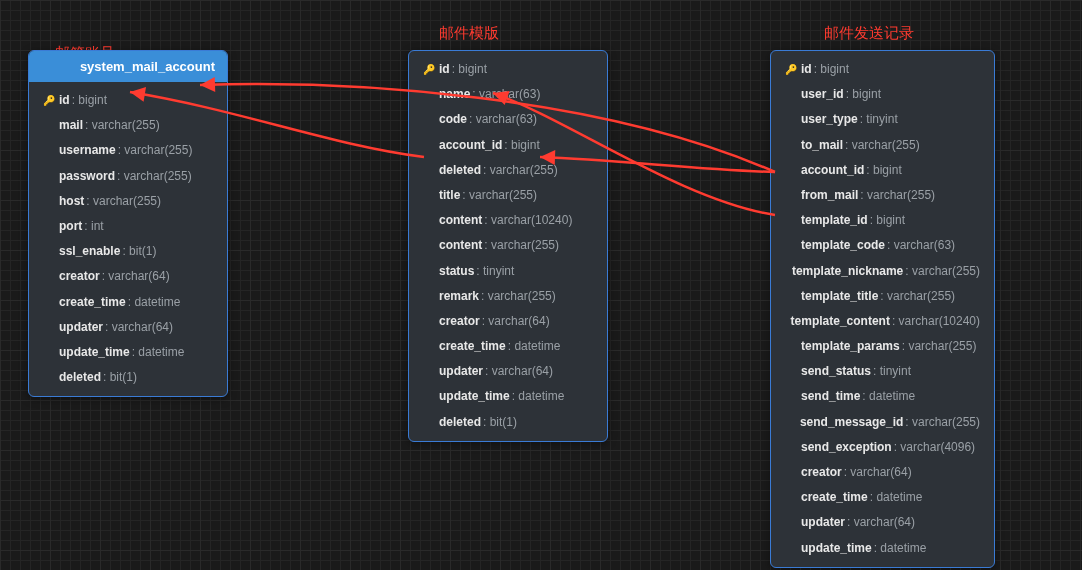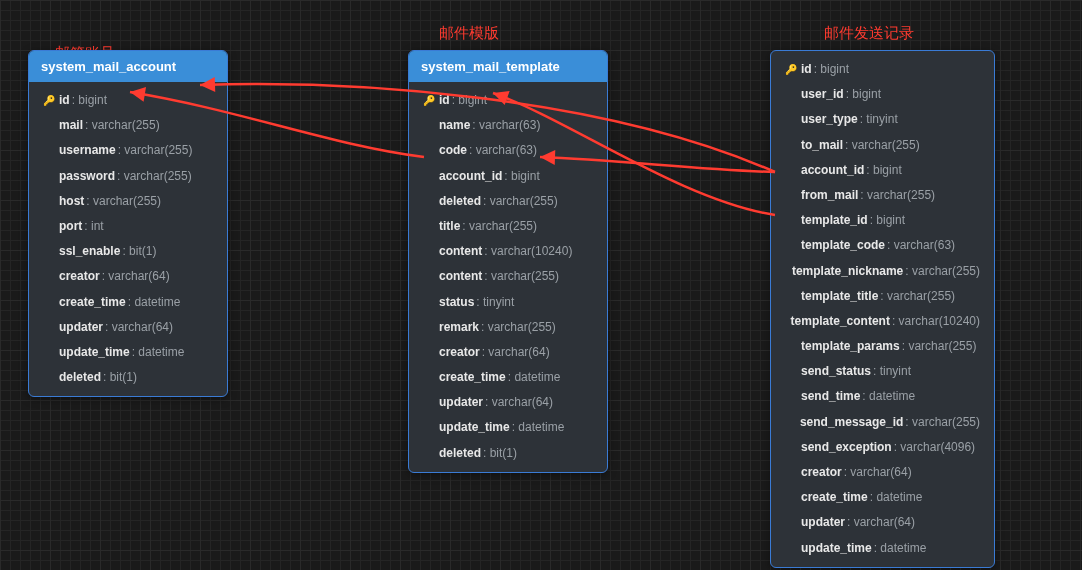--- a/index.html
+++ b/index.html
@@ -29,21 +29,21 @@
       border: 1px solid #3a7bd5;
       border-radius: 6px;
       overflow: hidden;
       font-size: 12px;
       box-shadow: 0 2px 8px rgba(0,0,0,0.4);
     }
     .table-header {
       background: #3a8ed8;
       color: #fff;
       font-weight: bold;
-      text-align: left;
+      text-align: right;
       padding: 8px 12px;
       font-size: 13px;
     }
     .columns {
       padding: 6px 0;
     }
     .column {
       display: flex;
       align-items: center;
       padding: 3px 14px;
@@ -152,21 +152,20 @@
       </div>
       <div class="column">
         <span class="key-icon"></span>
         <span class="col-name">deleted</span>
         <span class="col-type">: bit(1)</span>
       </div>
     </div>
 </div>
 
 <div class="table" id="table-template" style="left:408px; top:50px; width:200px;">
-  <div class="table-header">system_mail_template</div>
   <div class="columns">
       <div class="column has-key">
         <span class="key-icon"></span>
         <span class="col-name">id</span>
         <span class="col-type">: bigint</span>
       </div>
       <div class="column">
         <span class="key-icon"></span>
         <span class="col-name">name</span>
         <span class="col-type">: varchar(63)</span>

